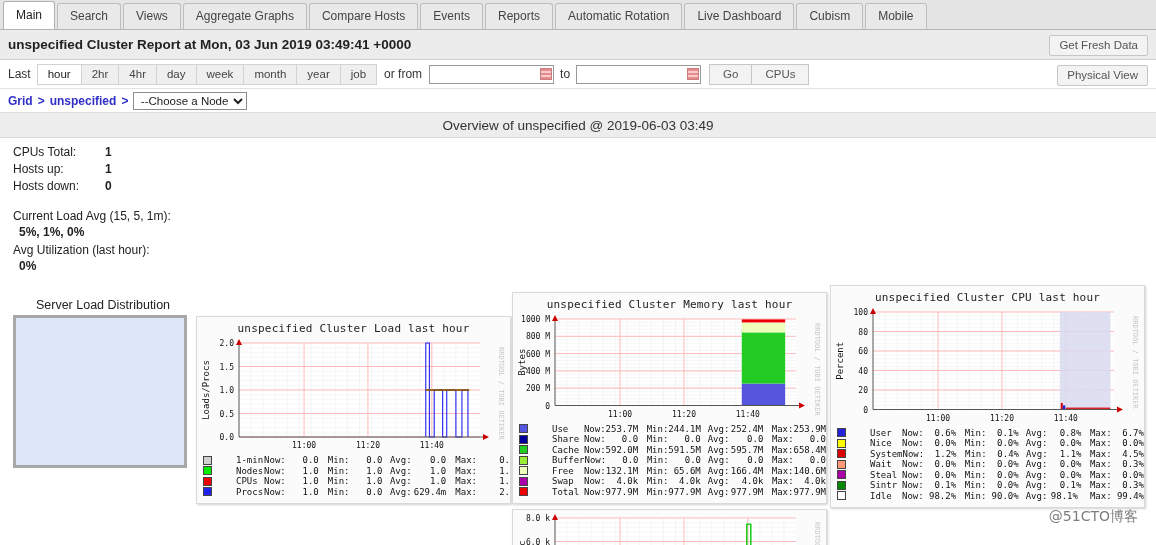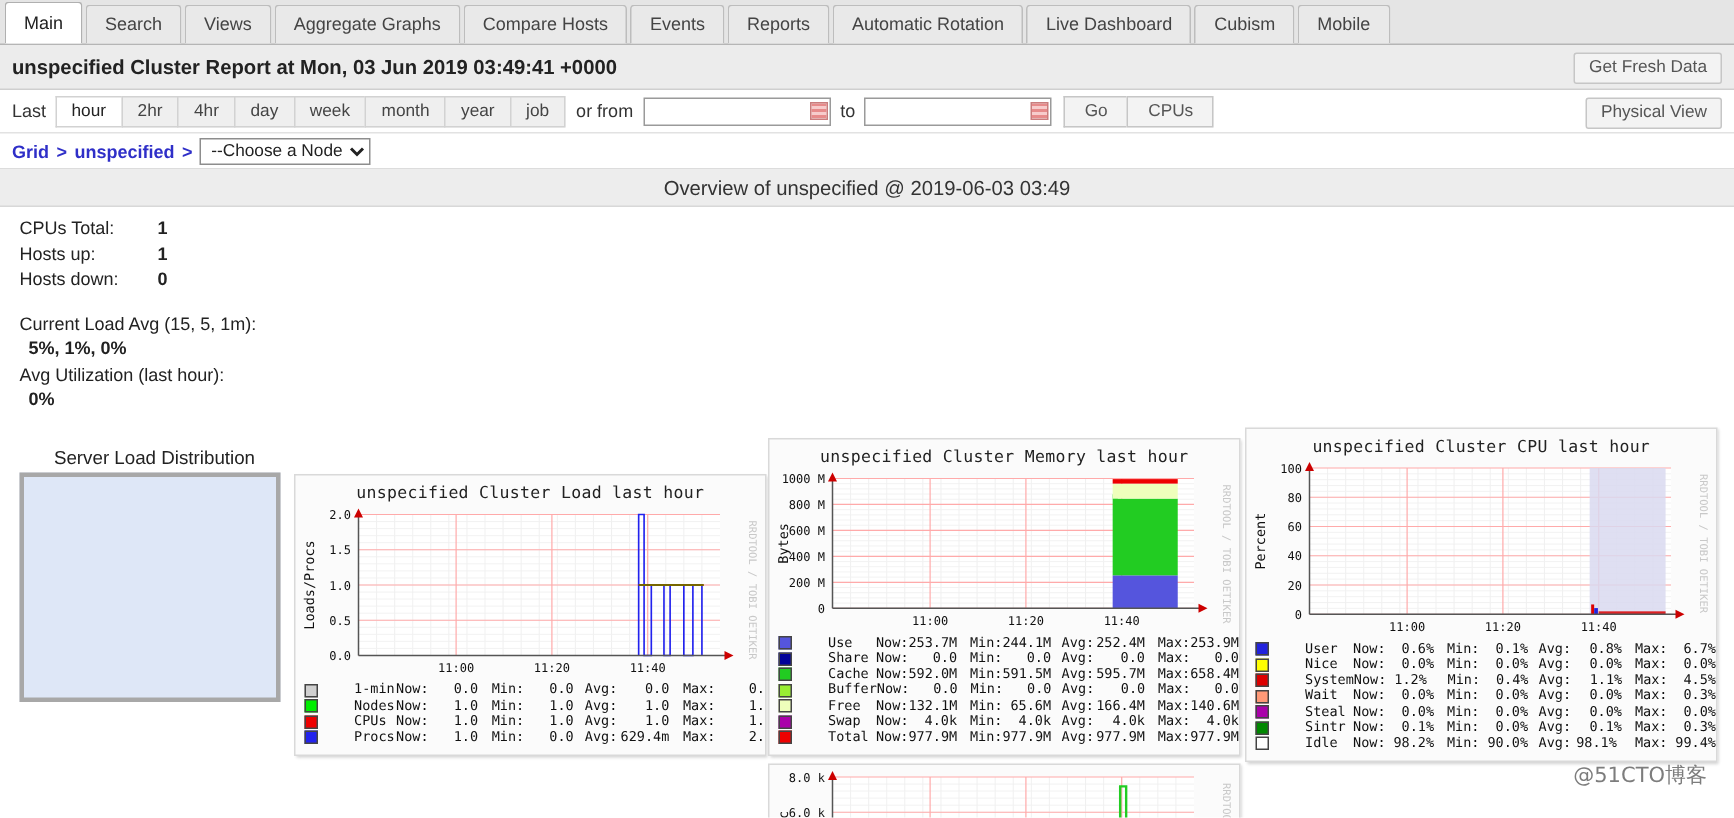--- a/index.html
+++ b/index.html
@@ -619,21 +619,21 @@
           <span class="lcell" style="width:40px;text-align:right">0.0%</span>
           <span class="lcell" style="width:28px;text-align:right;padding-left:6px">Avg:</span>
           <span class="lcell" style="width:42px;text-align:right">0.0%</span>
           <span class="lcell" style="width:30px;text-align:right;padding-left:6px">Max:</span>
           <span class="lcell" style="width:40px;text-align:right">0.0%</span>
         </div>
         <div class="row">
           <span class="sw" style="background:#dd0000"></span>
           <span class="lname" style="width:39.599999999999994px">System</span>
           <span class="lcell" style="width:24px">Now:</span>
-          <span class="lcell" style="width:40px;text-align:center">1.2%</span>
+          <span class="lcell" style="width:40px;text-align:right">1.2%</span>
           <span class="lcell" style="width:30px;text-align:right;padding-left:6px">Min:</span>
           <span class="lcell" style="width:40px;text-align:right">0.4%</span>
           <span class="lcell" style="width:28px;text-align:right;padding-left:6px">Avg:</span>
           <span class="lcell" style="width:42px;text-align:right">1.1%</span>
           <span class="lcell" style="width:30px;text-align:right;padding-left:6px">Max:</span>
           <span class="lcell" style="width:40px;text-align:right">4.5%</span>
         </div>
         <div class="row">
           <span class="sw" style="background:#ff9977"></span>
           <span class="lname" style="width:39.599999999999994px">Wait</span>

